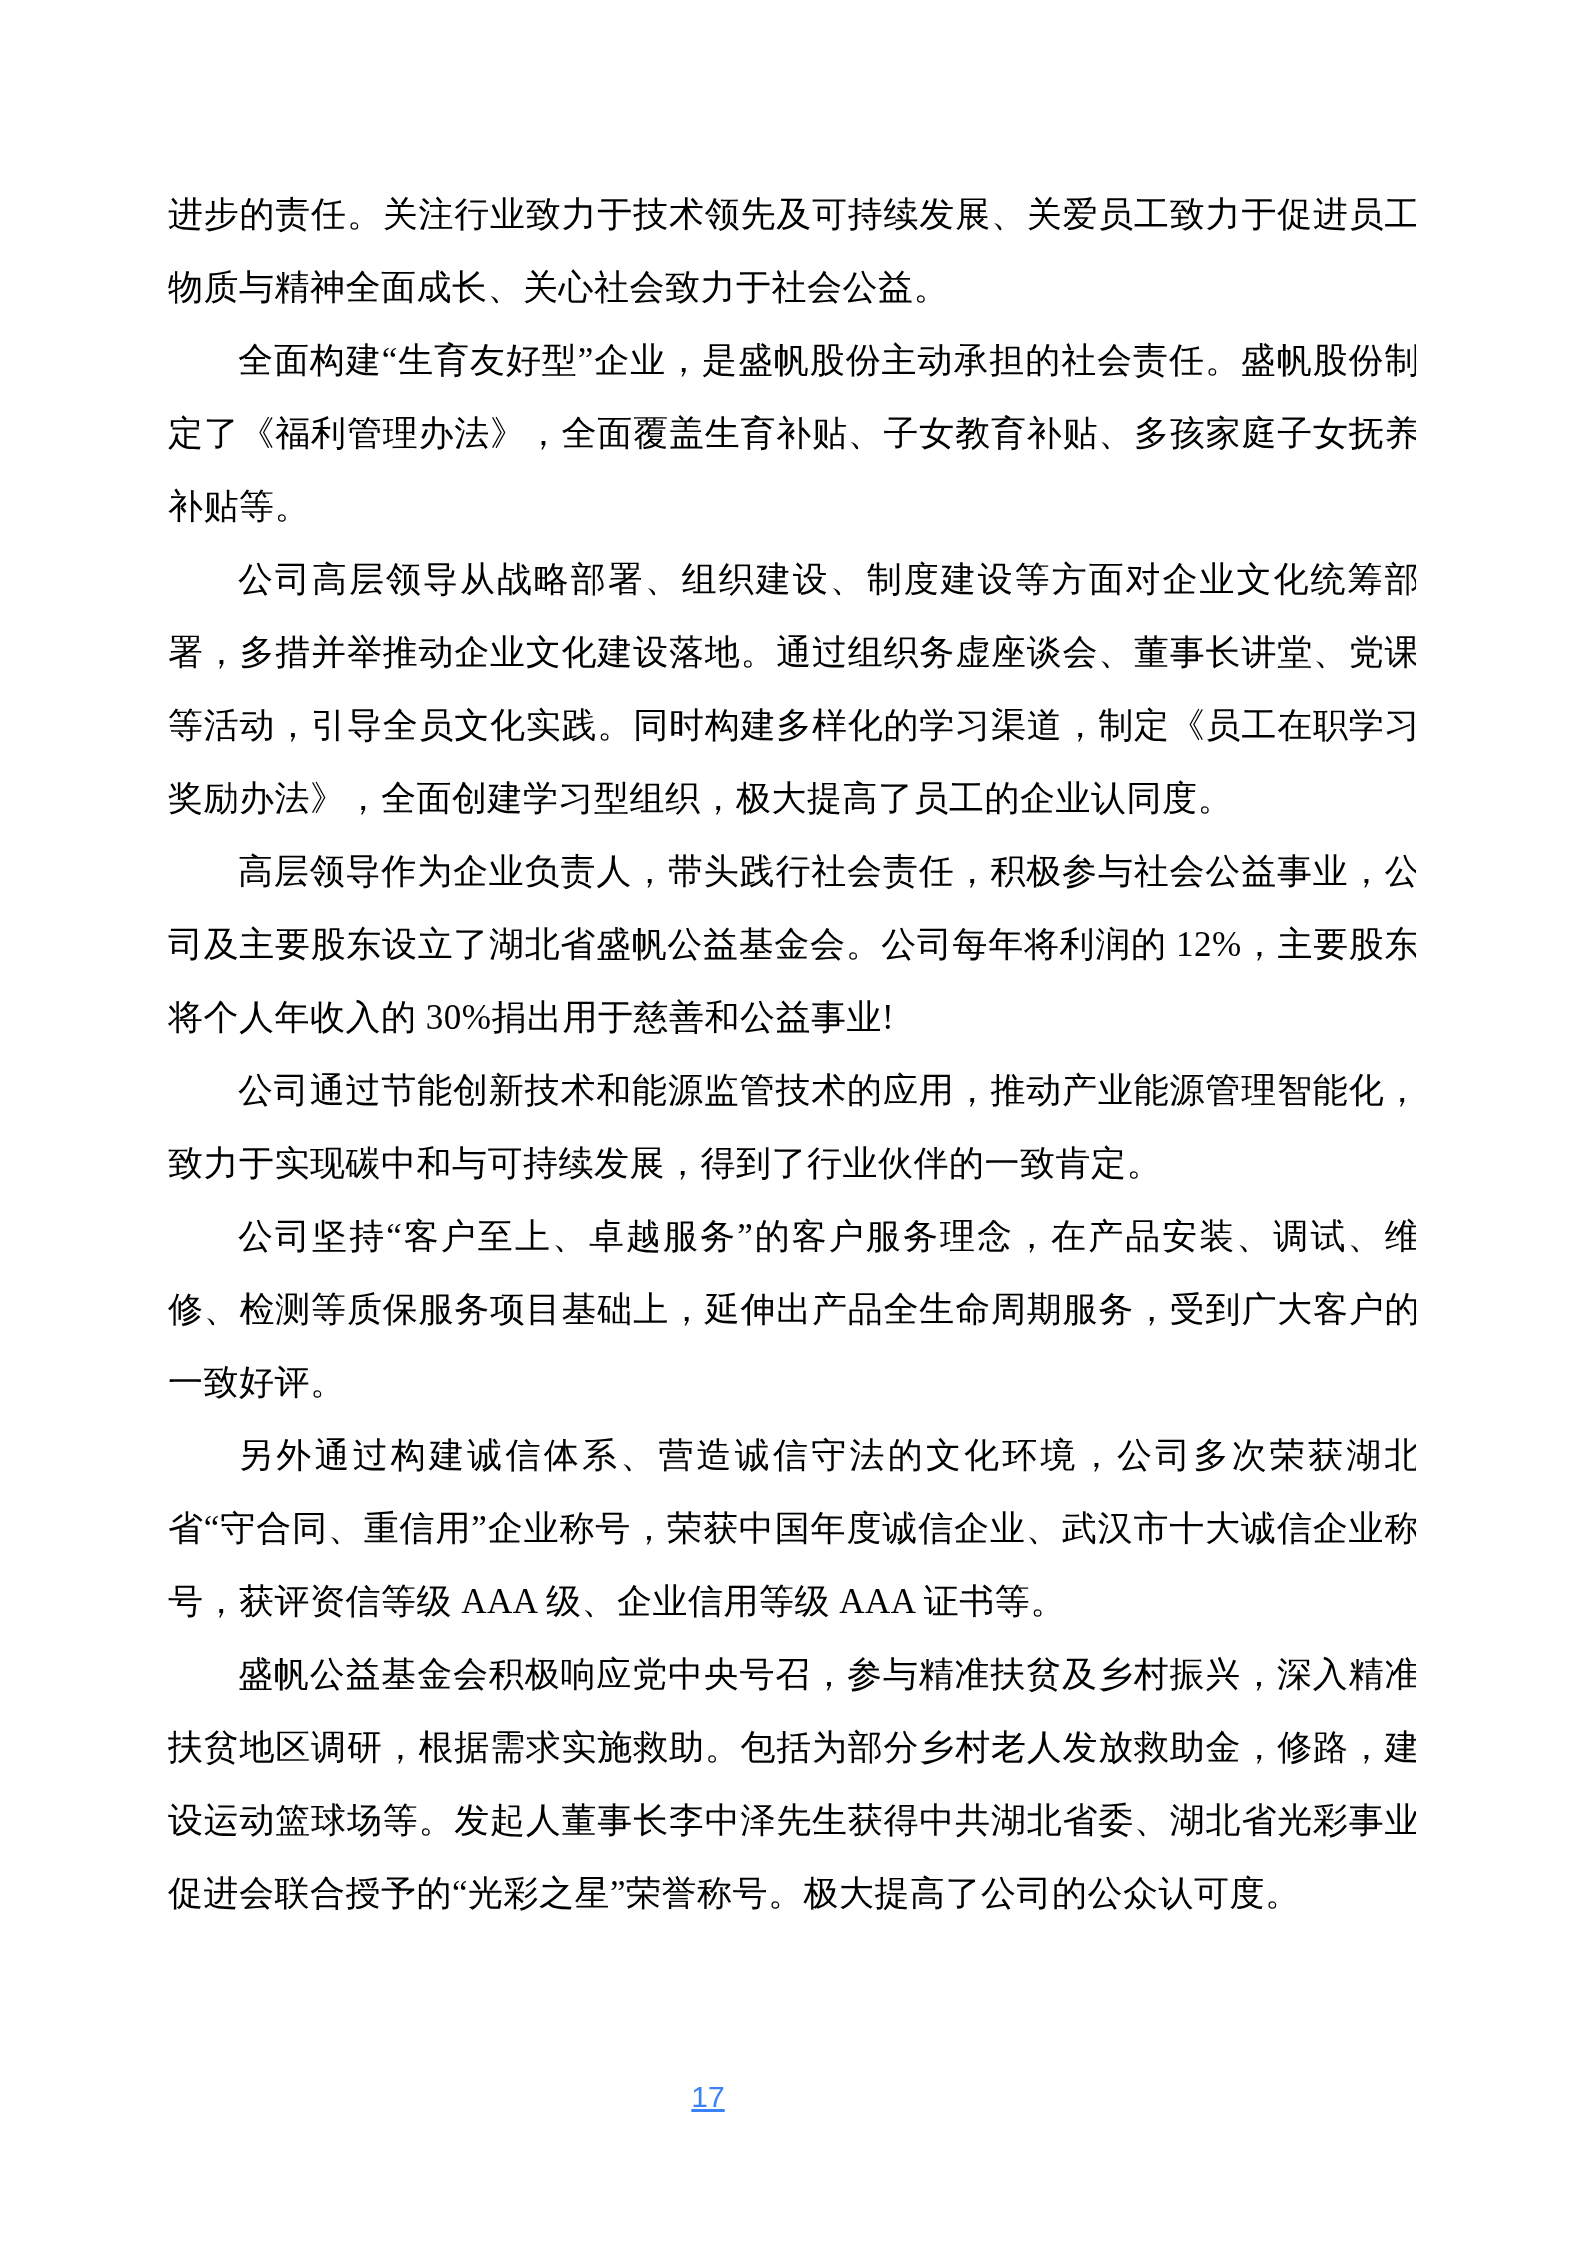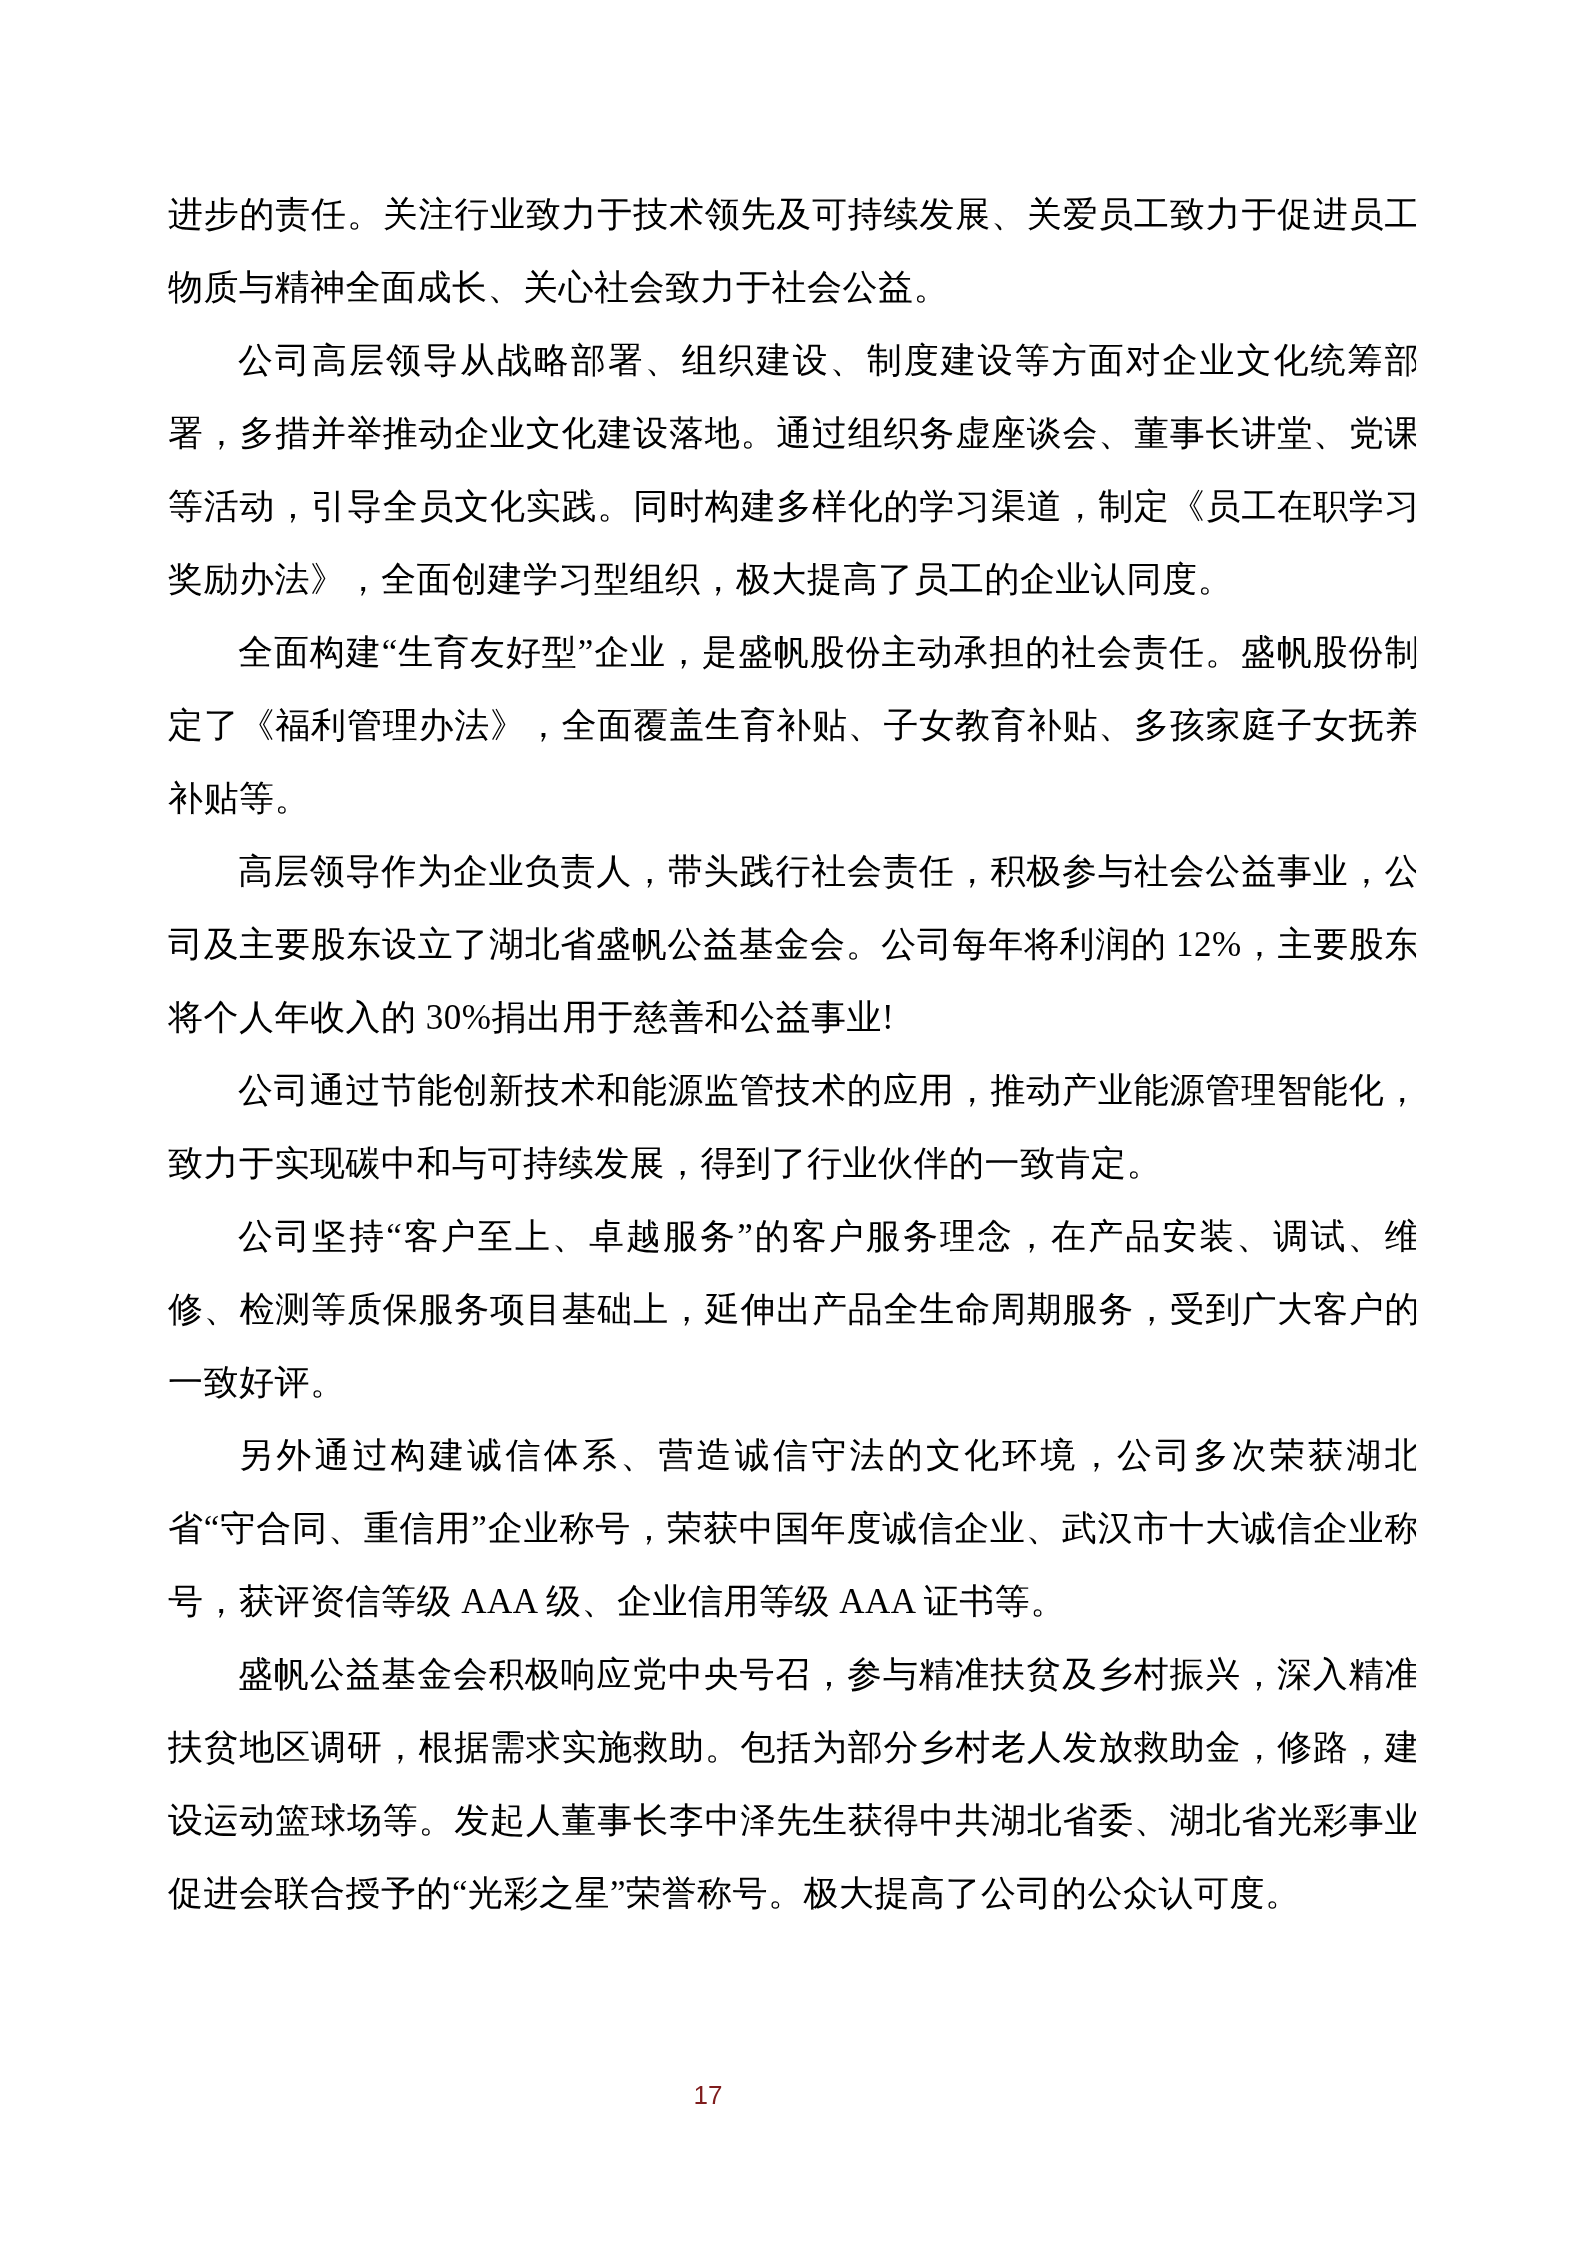--- a/index.html
+++ b/index.html
@@ -43,32 +43,33 @@
   }
   .page-footer {
     position: absolute;
     left: 0;
     top: 2080px;
     width: 100%;
     text-align: center;
   }
   .page-number {
     font-family: "Liberation Sans", "DejaVu Sans", sans-serif;
-    font-size: 26px;
-    color: #7f1d1d;
+    font-size: 30px;
+    color: #3b82f6;
+    text-decoration: underline;
   }
 </style>
 </head>
 <body>
 
 <div class="page">
   <main class="body-text">
     <p class="para continuation">进步的责任。关注行业致力于技术领先及可持续发展、关爱员工致力于促进员工物质与精神全面成长、关心社会致力于社会公益。</p>
+    <p class="para">全面构建“生育友好型”企业，是盛帆股份主动承担的社会责任。盛帆股份制定了《福利管理办法》，全面覆盖生育补贴、子女教育补贴、多孩家庭子女抚养补贴等。</p>
     <p class="para">公司高层领导从战略部署、组织建设、制度建设等方面对企业文化统筹部署，多措并举推动企业文化建设落地。通过组织务虚座谈会、董事长讲堂、党课等活动，引导全员文化实践。同时构建多样化的学习渠道，制定《员工在职学习奖励办法》，全面创建学习型组织，极大提高了员工的企业认同度。</p>
-    <p class="para">全面构建“生育友好型”企业，是盛帆股份主动承担的社会责任。盛帆股份制定了《福利管理办法》，全面覆盖生育补贴、子女教育补贴、多孩家庭子女抚养补贴等。</p>
     <p class="para">高层领导作为企业负责人，带头践行社会责任，积极参与社会公益事业，公司及主要股东设立了湖北省盛帆公益基金会。公司每年将利润的 12%，主要股东将个人年收入的 30%捐出用于慈善和公益事业!</p>
 
 
     <p class="para">公司通过节能创新技术和能源监管技术的应用，推动产业能源管理智能化，致力于实现碳中和与可持续发展，得到了行业伙伴的一致肯定。</p>
     <p class="para">公司坚持“客户至上、卓越服务”的客户服务理念，在产品安装、调试、维修、检测等质保服务项目基础上，延伸出产品全生命周期服务，受到广大客户的一致好评。</p>
     <p class="para">另外通过构建诚信体系、营造诚信守法的文化环境，公司多次荣获湖北省“守合同、重信用”企业称号，荣获中国年度诚信企业、武汉市十大诚信企业称号，获评资信等级 AAA 级、企业信用等级 AAA 证书等。</p>
     <p class="para">盛帆公益基金会积极响应党中央号召，参与精准扶贫及乡村振兴，深入精准扶贫地区调研，根据需求实施救助。包括为部分乡村老人发放救助金，修路，建设运动篮球场等。发起人董事长李中泽先生获得中共湖北省委、湖北省光彩事业促进会联合授予的“光彩之星”荣誉称号。极大提高了公司的公众认可度。</p>
   </main>
 
   <footer class="page-footer">

